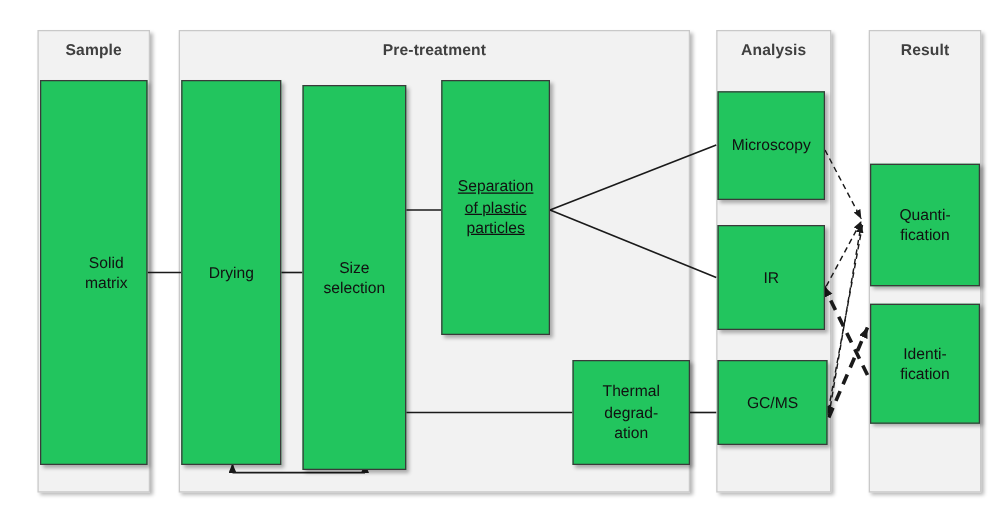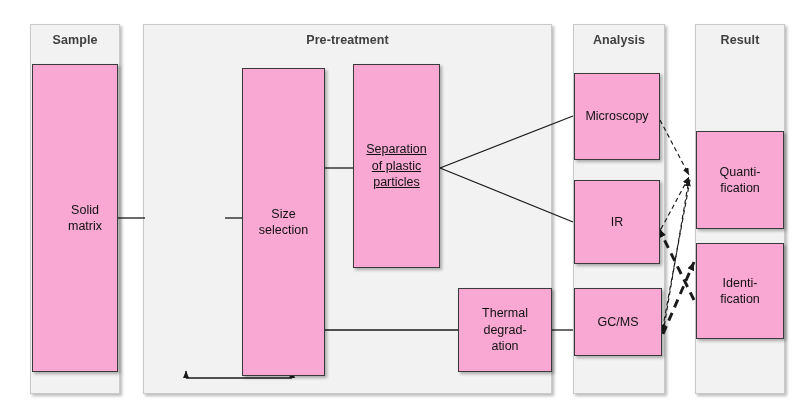--- a/index.html
+++ b/index.html
@@ -28,21 +28,21 @@
     text-align:center;
     font-weight:bold;
     font-size:12.5px;
     color:#404040;
     letter-spacing:.1px;
   }
 
   
   .box{
     position:absolute;
-    background:#f9a8d4;
+    background:#22c55e;
     border:1.6px solid #3a3a3a;
     box-shadow:2px 2px 3px rgba(0,0,0,0.30);
     box-sizing:border-box;
     display:flex;
     align-items:center;
     justify-content:center;
     text-align:center;
     font-size:12.5px;
     color:#111;
     line-height:1.32;
@@ -116,20 +116,23 @@
     <line x1="694" y1="300" x2="659" y2="229" stroke="#1a1a1a" stroke-width="2.9" stroke-dasharray="8.5,6" marker-end="url(#ah-thick)"></line>
 
     <line x1="663" y1="334" x2="694" y2="262" stroke="#1a1a1a" stroke-width="2.9" stroke-dasharray="8.5,6" marker-end="url(#ah-thick)"></line>
   </svg>
 
   <div class="box" style="left:32px;top:64px;width:86px;height:308px;padding-left:24px;">
     <span>Solid
 matrix</span>
   </div>
 
+  <div class="box" style="left:145px;top:64px;width:80px;height:308px;">
+    <span>Drying</span>
+  </div>
 
   <div class="box" style="left:242px;top:68px;width:83px;height:308px;">
     <span>Size
 selection</span>
   </div>
 
   <div class="box" style="left:353px;top:64px;width:87px;height:204px;text-decoration:underline;">
     <span>Separation
 of plastic
 particles</span>

